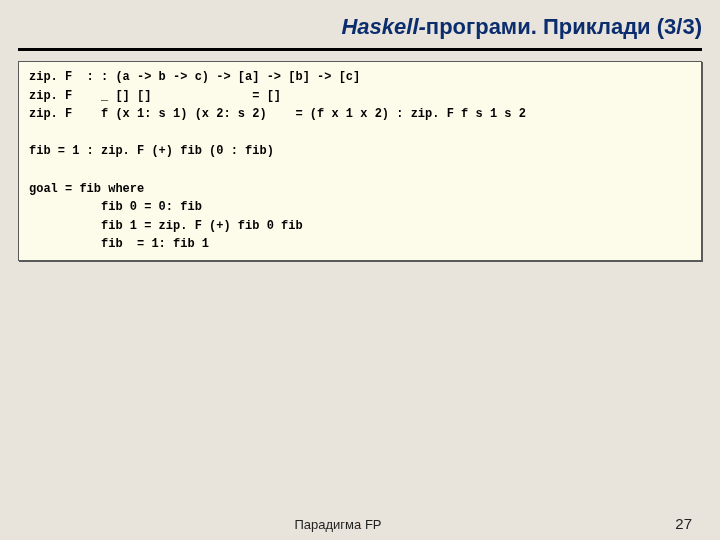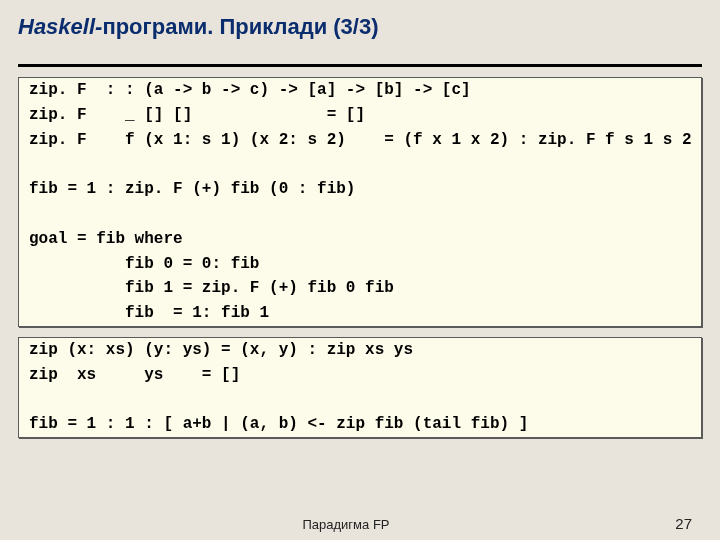--- a/index.html
+++ b/index.html
@@ -12,54 +12,54 @@
     overflow: hidden;
   }
   .slide {
     position: relative;
     width: 720px;
     height: 540px;
     box-sizing: border-box;
     padding: 14px 18px 0 18px;
   }
   .title {
-    text-align: left;
+    text-align: right;
     color: #0b2d6e;
     font-weight: bold;
     font-size: 22px;
-    margin-bottom: 24px;
+    margin-bottom: 8px;
   }
   .title .italic {
     font-style: italic;
   }
   .rule {
     border: none;
     border-top: 3px solid #000;
     margin: 0 0 10px 0;
   }
   .codebox {
     background: #fdfbe9;
     border: 1px solid #5a5a5a;
     box-shadow: 1px 1px 0 #5a5a5a;
-    padding: 0 10px;
+    padding: 6px 10px;
     margin: 0 0 10px 0;
     font-family: "Courier New", Courier, monospace;
-    font-size: 16px;
+    font-size: 12px;
     font-weight: bold;
     line-height: 1.55;
     white-space: pre;
     color: #000;
     box-sizing: border-box;
     width: 100%;
     overflow: hidden;
   }
   .footer {
     position: absolute;
     bottom: 8px;
-    left: 16px;
+    left: 8px;
     width: 660px;
     text-align: center;
     font-size: 13px;
     color: #222;
   }
   .pagenum {
     position: absolute;
     right: 28px;
     bottom: 8px;
     font-size: 15px;
@@ -81,21 +81,17 @@
 zip. F    _ [] []              = []
 zip. F    f (x 1: s 1) (x 2: s 2)    = (f x 1 x 2) : zip. F f s 1 s 2
 
 fib = 1 : zip. F (+) fib (0 : fib)
 
 goal = fib where
           fib 0 = 0: fib
           fib 1 = zip. F (+) fib 0 fib
           fib  = 1: fib 1</div>
 
-  <div class="codebox">zip (x: xs) (y: ys) = (x, y) : zip xs ys
-zip  xs     ys    = []
-
-fib = 1 : 1 : [ a+b | (a, b) &lt;- zip fib (tail fib) ]</div>
 
   <div class="footer">Парадигма FP</div>
   <div class="pagenum">27</div>
 
 </div>
 
 </body></html>

